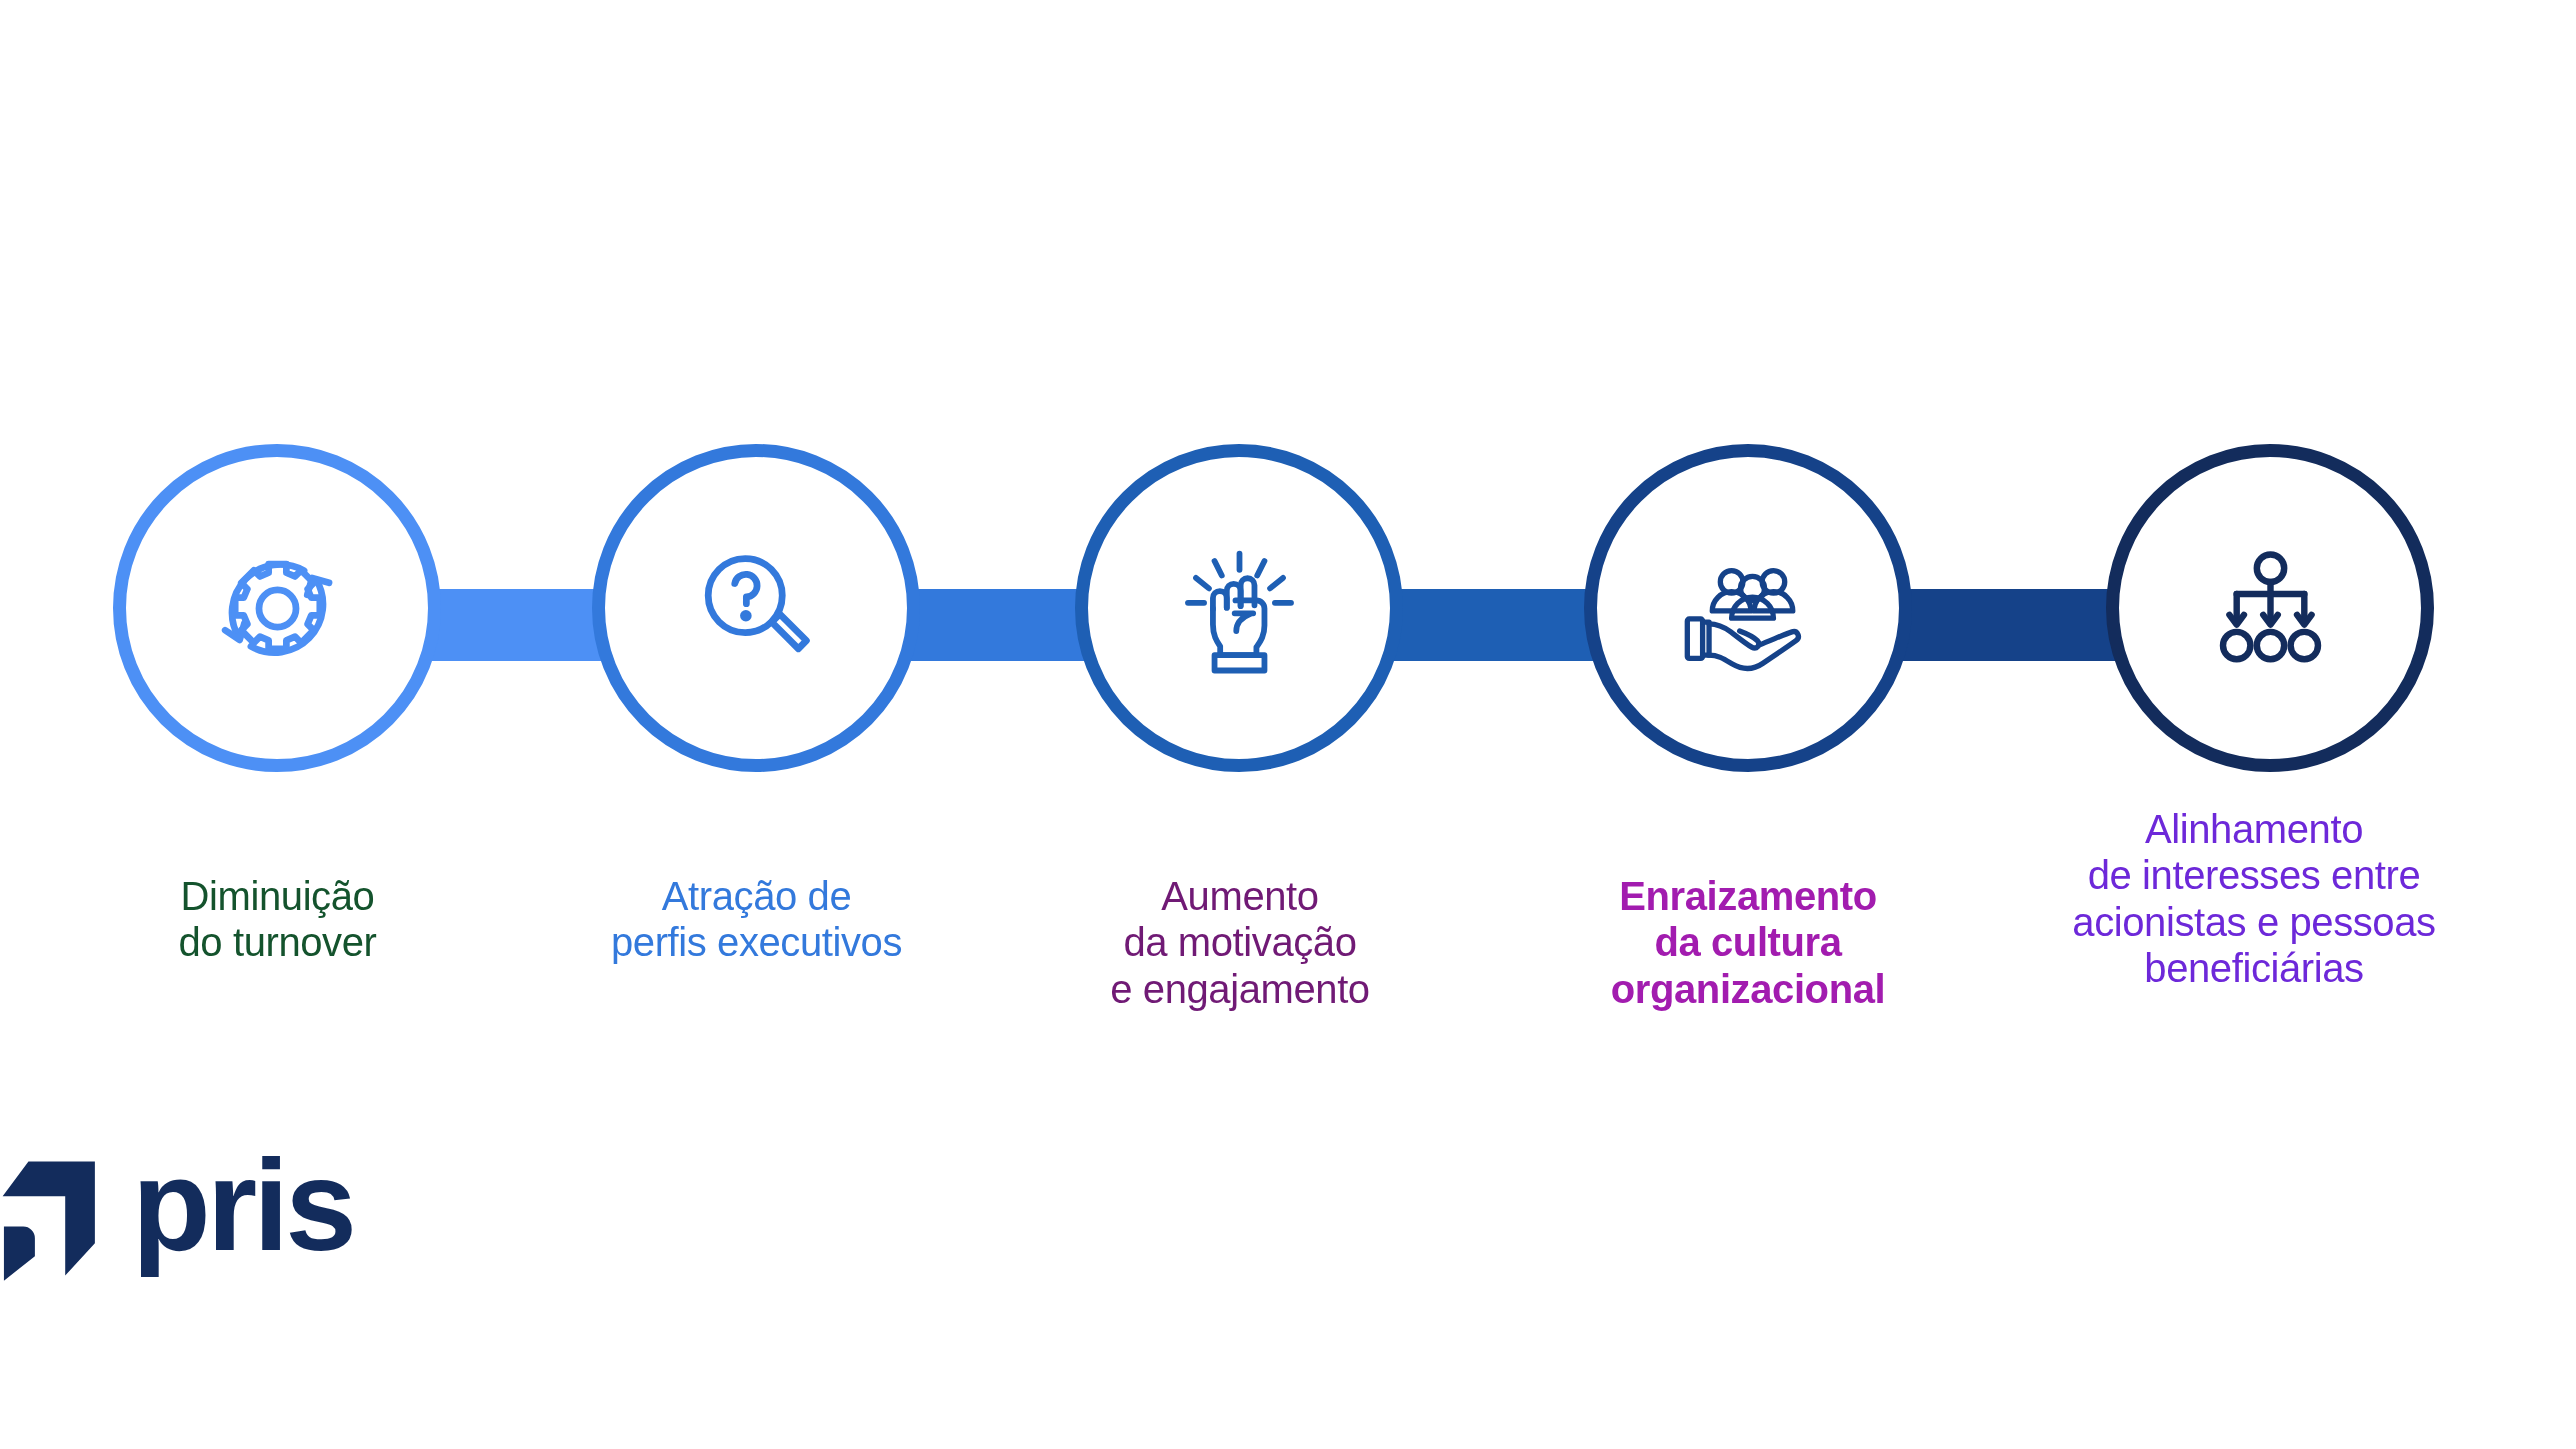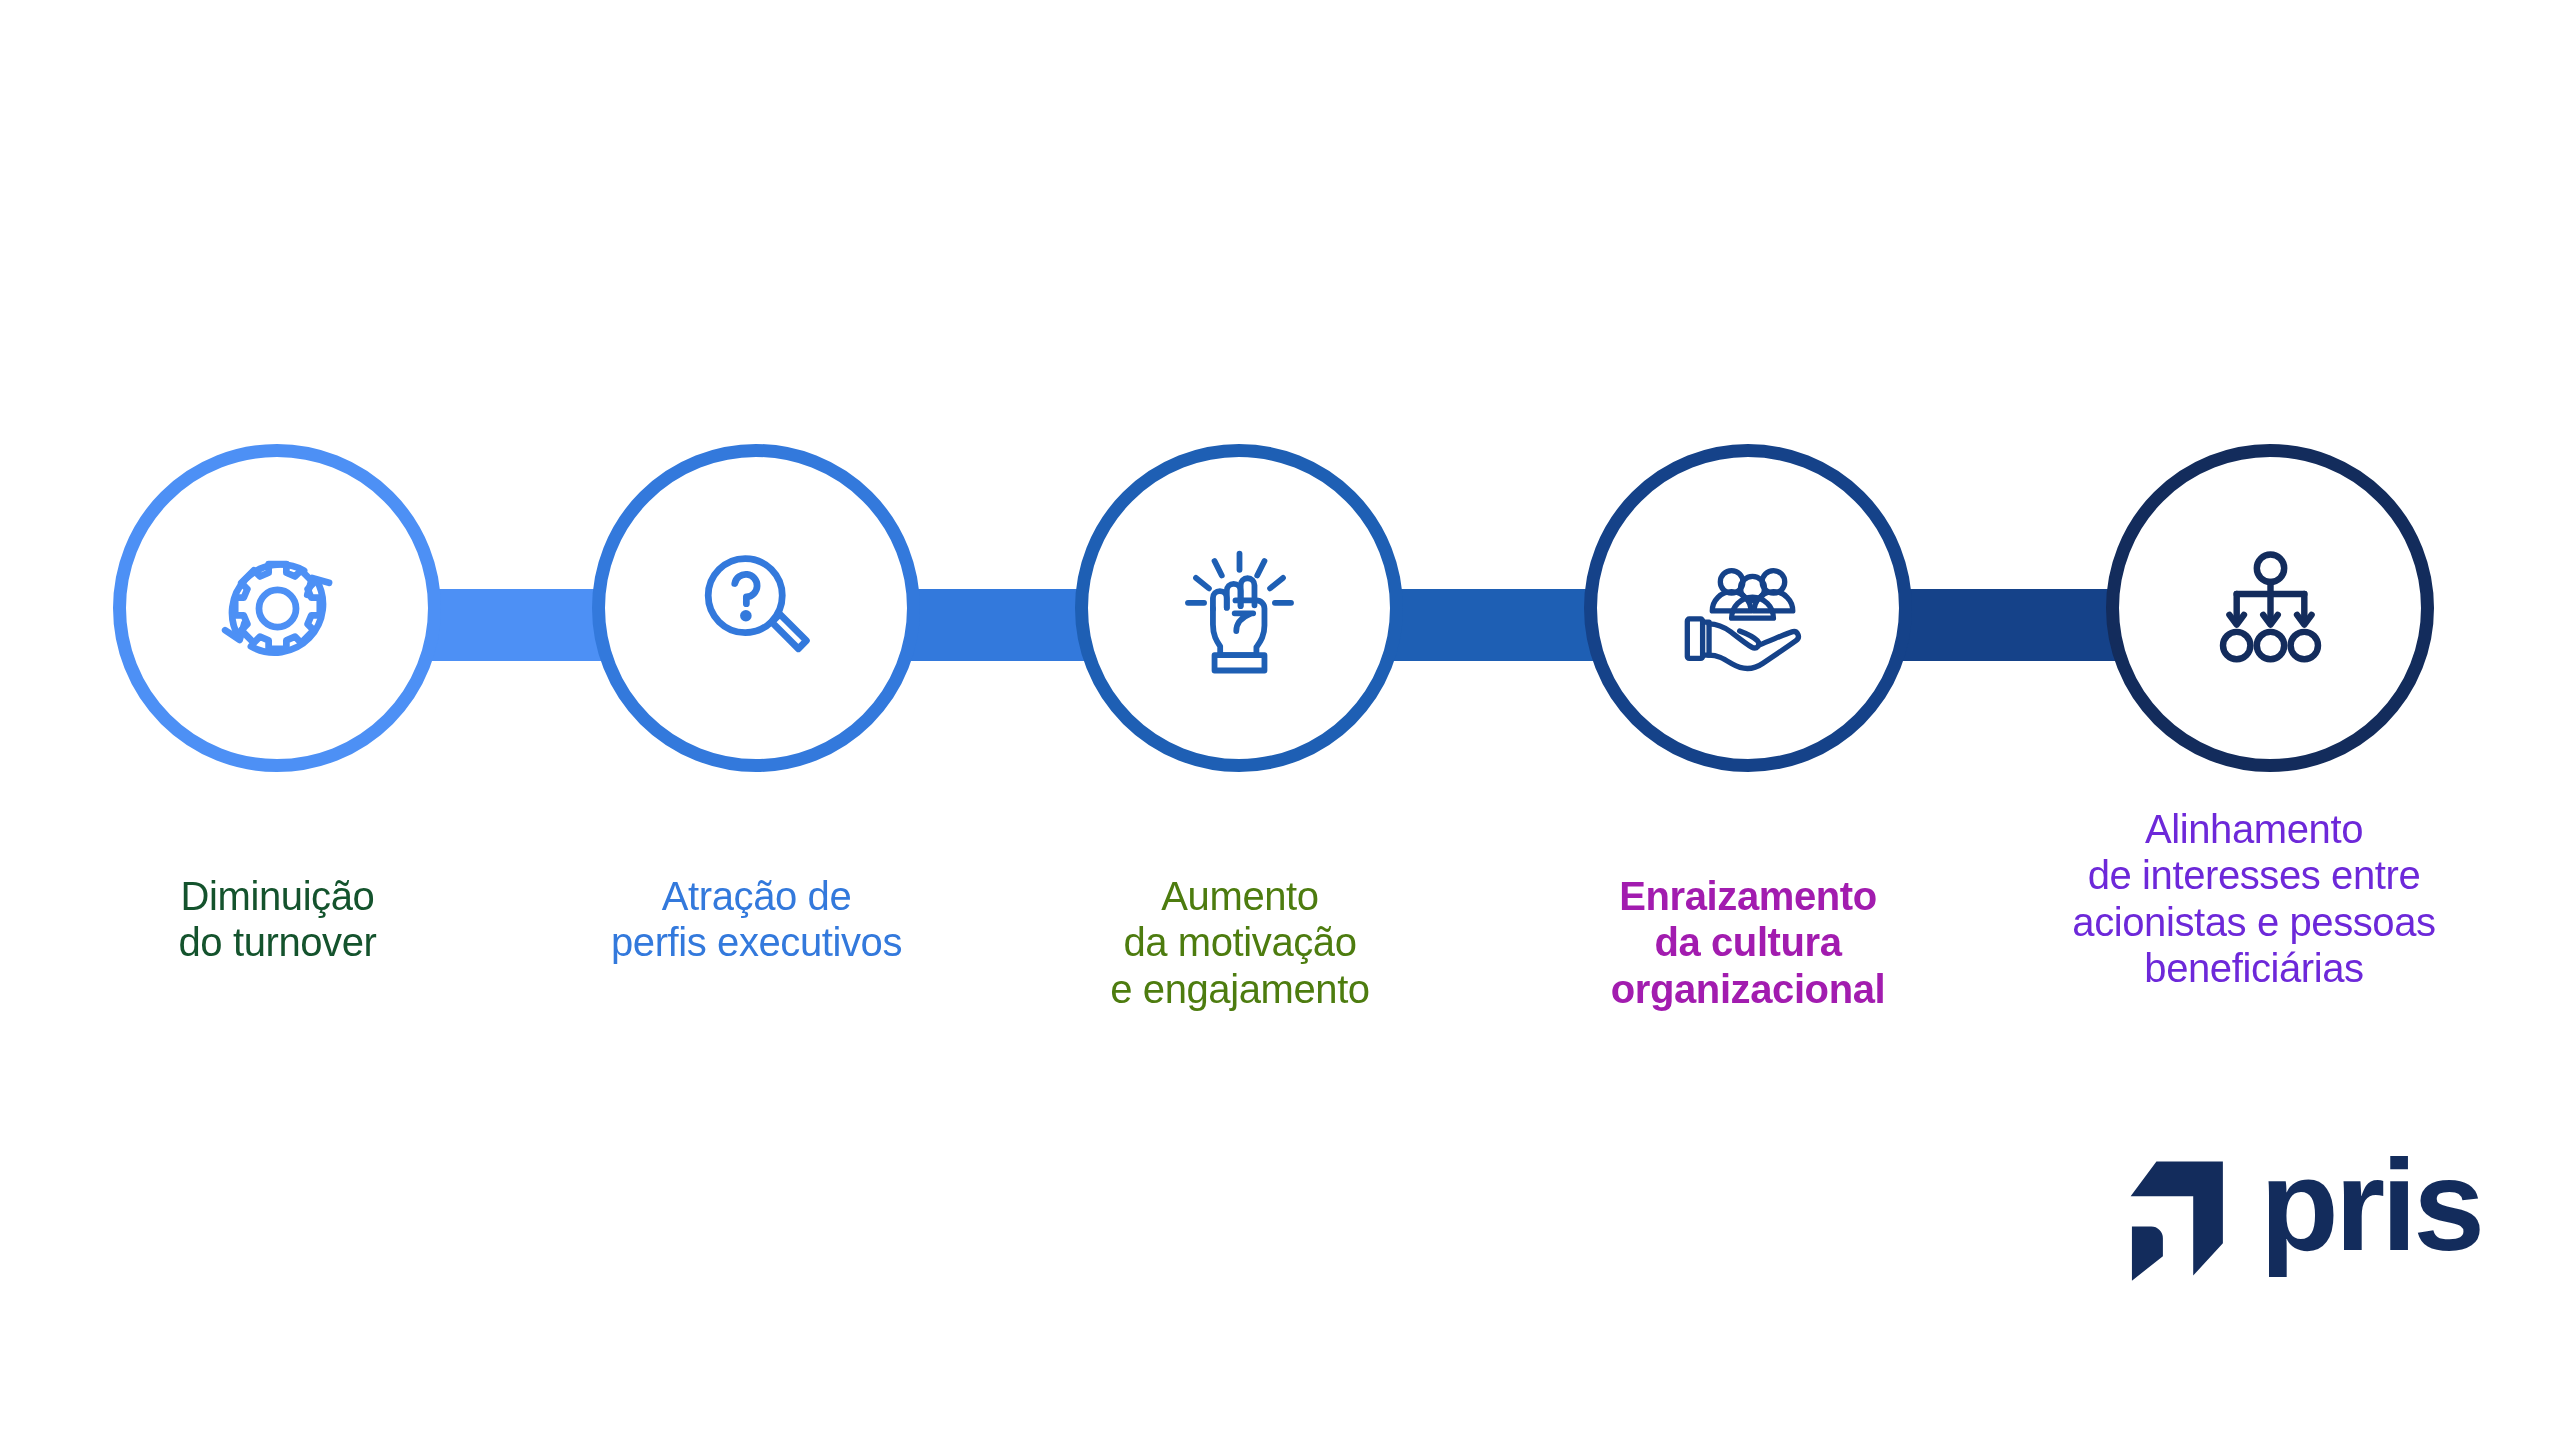--- a/index.html
+++ b/index.html
@@ -81,21 +81,21 @@
   }
 
   
   #logo {
     position: absolute;
     left: 0;
     top: 1153px;
     width: 2576px;
     display: flex;
     align-items: center;
-    justify-content: flex-end;
+    justify-content: flex-start;
     gap: 19.3px;
   }
   #logo svg { display: block; }
 </style>
 </head>
 <body>
 
 <div id="title-block">
 </div>
 
@@ -199,21 +199,21 @@
     </svg>
   </div>
 </div>
 
 <div class="label" style="left:97px;top:873px;width:361px;color:#14532d;">Diminuição
 do turnover</div>
 
 <div class="label" style="left:560px;top:873px;width:393px;color:#3379dc;">Atração de
 perfis executivos</div>
 
-<div class="label" style="left:1047px;top:873px;width:386px;color:#4d7c0f;">Aumento
+<div class="label" style="left:1047px;top:873px;width:386px;color:#701a75;">Aumento
 da motivação
 e engajamento</div>
 
 <div class="label" style="left:1558px;top:873px;width:380px;color:#a21caf;font-weight:bold;">Enraizamento
 da cultura
 organizacional</div>
 
 <div class="label" style="left:2006px;top:806px;width:496px;color:#6d28d9;">Alinhamento
 de interesses entre
 acionistas e pessoas

